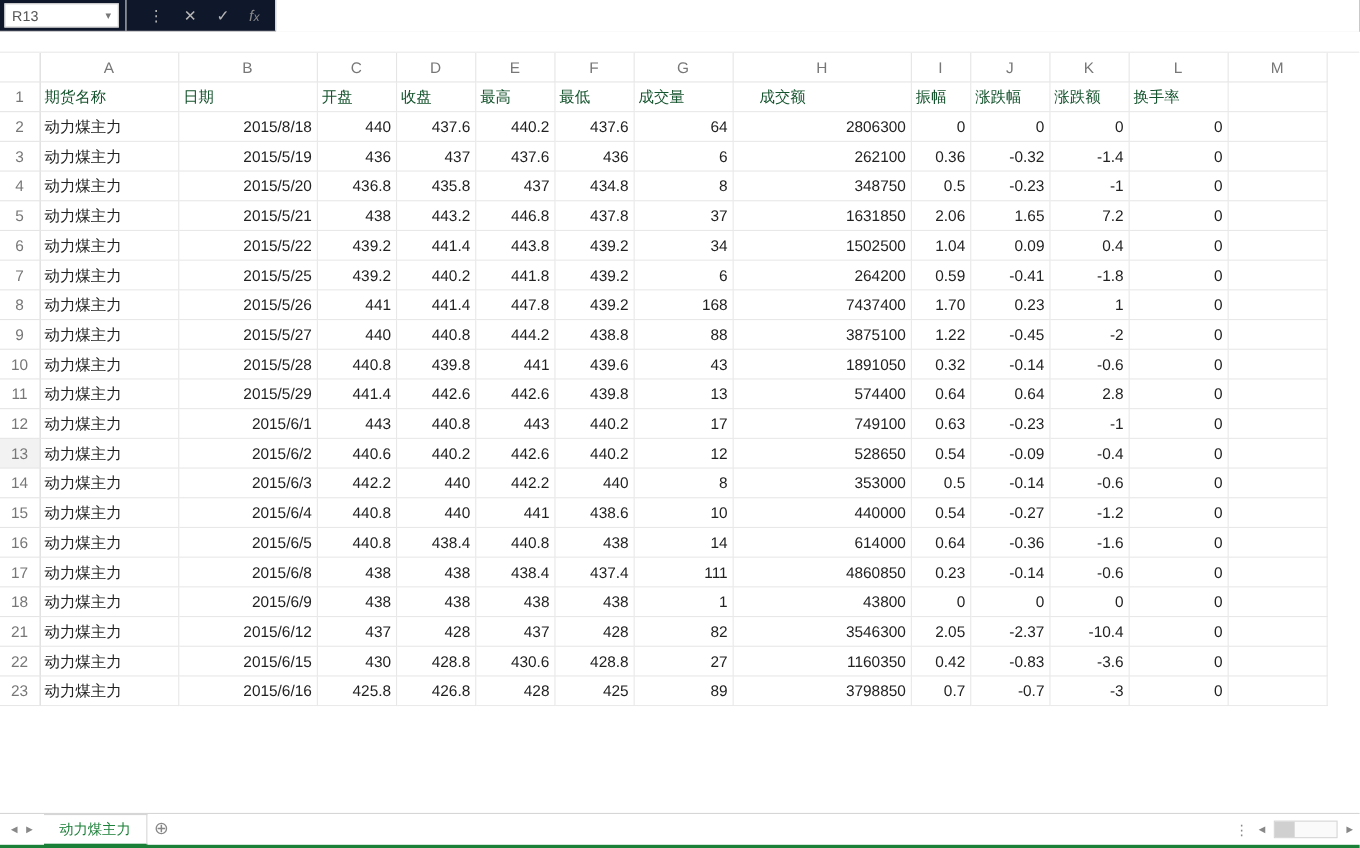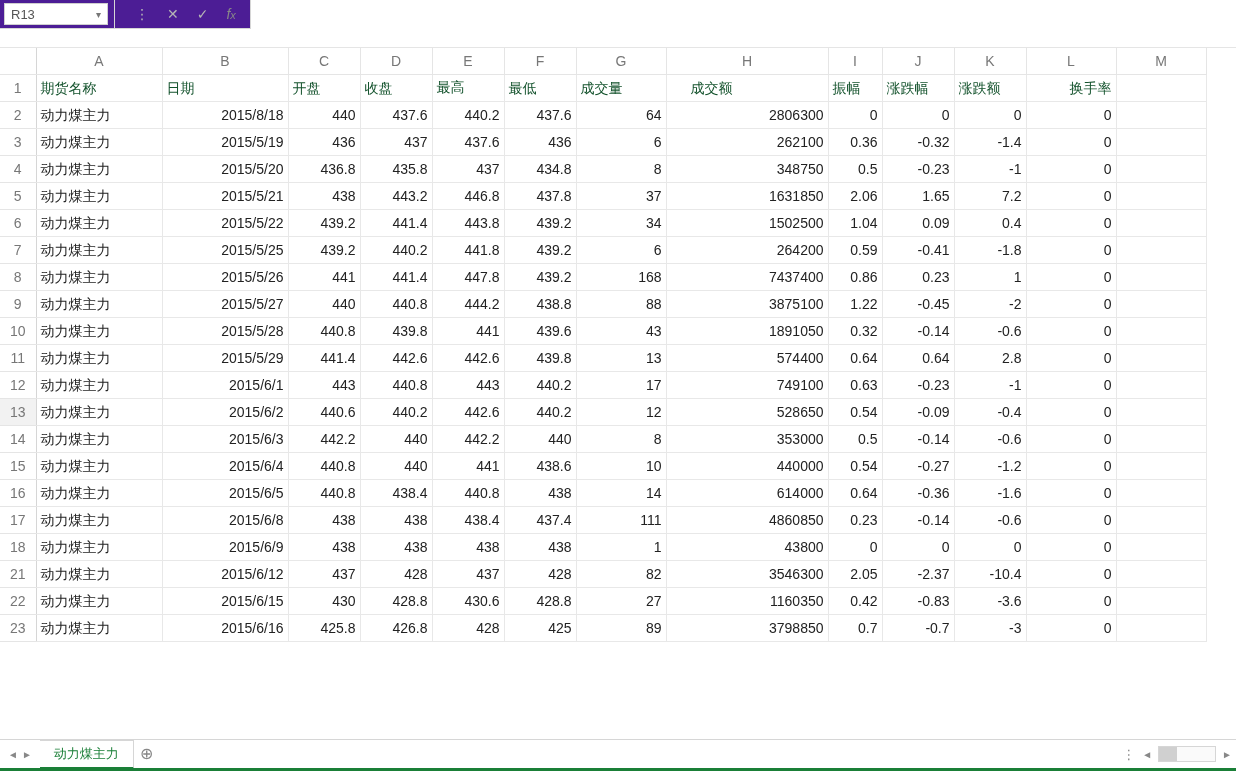--- a/index.html
+++ b/index.html
@@ -13,21 +13,21 @@
     height: 771px;
     width: 1236px;
   }
 
   
   .formula-bar {
     display: flex;
     align-items: center;
     height: 28px;
     border-bottom: 1px solid #d6d6d6;
-    background: #4c1d95;
+    background: #0f172a;
     padding-left: 4px;
   }
   .name-box-wrap {
     display: flex;
     align-items: center;
     height: 100%;
     border-right: 1px solid #d6d6d6;
     padding-right: 6px;
   }
   .name-box {
@@ -261,28 +261,28 @@
           <th>M</th>
         </tr>
       </thead>
       <tbody>
         <tr class="header-row">
           <td class="row-header">1</td>
           <td class="cell" style="text-align: left;">期货名称</td>
           <td class="cell" style="text-align: left;">日期</td>
           <td class="cell" style="text-align: left;">开盘</td>
           <td class="cell" style="text-align: left;">收盘</td>
-          <td class="cell" style="text-align: left; font-family: Liberation Mono, monospace;">最高</td>
+          <td class="cell" style="text-align: left;">最高</td>
           <td class="cell" style="text-align: left;">最低</td>
           <td class="cell" style="text-align: left;">成交量</td>
           <td class="cell" style="text-align: left; padding-left: 24px;">成交额</td>
           <td class="cell" style="text-align: left;">振幅</td>
           <td class="cell" style="text-align: left;">涨跌幅</td>
           <td class="cell" style="text-align: left;">涨跌额</td>
-          <td class="cell" style="text-align: right;">换手率</td>
+          <td class="cell" style="text-align: left;">换手率</td>
           <td class="cell" style="text-align: left;"></td>
         </tr>
         <tr>
           <td class="row-header">2</td>
           <td class="cell text-left">动力煤主力</td>
           <td class="cell">2015/8/18</td>
           <td class="cell">440</td>
           <td class="cell">437.6</td>
           <td class="cell">440.2</td>
           <td class="cell">437.6</td>
@@ -377,21 +377,21 @@
         <tr>
           <td class="row-header">8</td>
           <td class="cell text-left">动力煤主力</td>
           <td class="cell">2015/5/26</td>
           <td class="cell">441</td>
           <td class="cell">441.4</td>
           <td class="cell">447.8</td>
           <td class="cell">439.2</td>
           <td class="cell">168</td>
           <td class="cell">7437400</td>
-          <td class="cell">0.86</td>
+          <td class="cell">1.70</td>
           <td class="cell">0.23</td>
           <td class="cell">1</td>
           <td class="cell">0</td>
           <td class="cell"></td>
         </tr>
         <tr>
           <td class="row-header">9</td>
           <td class="cell text-left">动力煤主力</td>
           <td class="cell">2015/5/27</td>
           <td class="cell">440</td>

